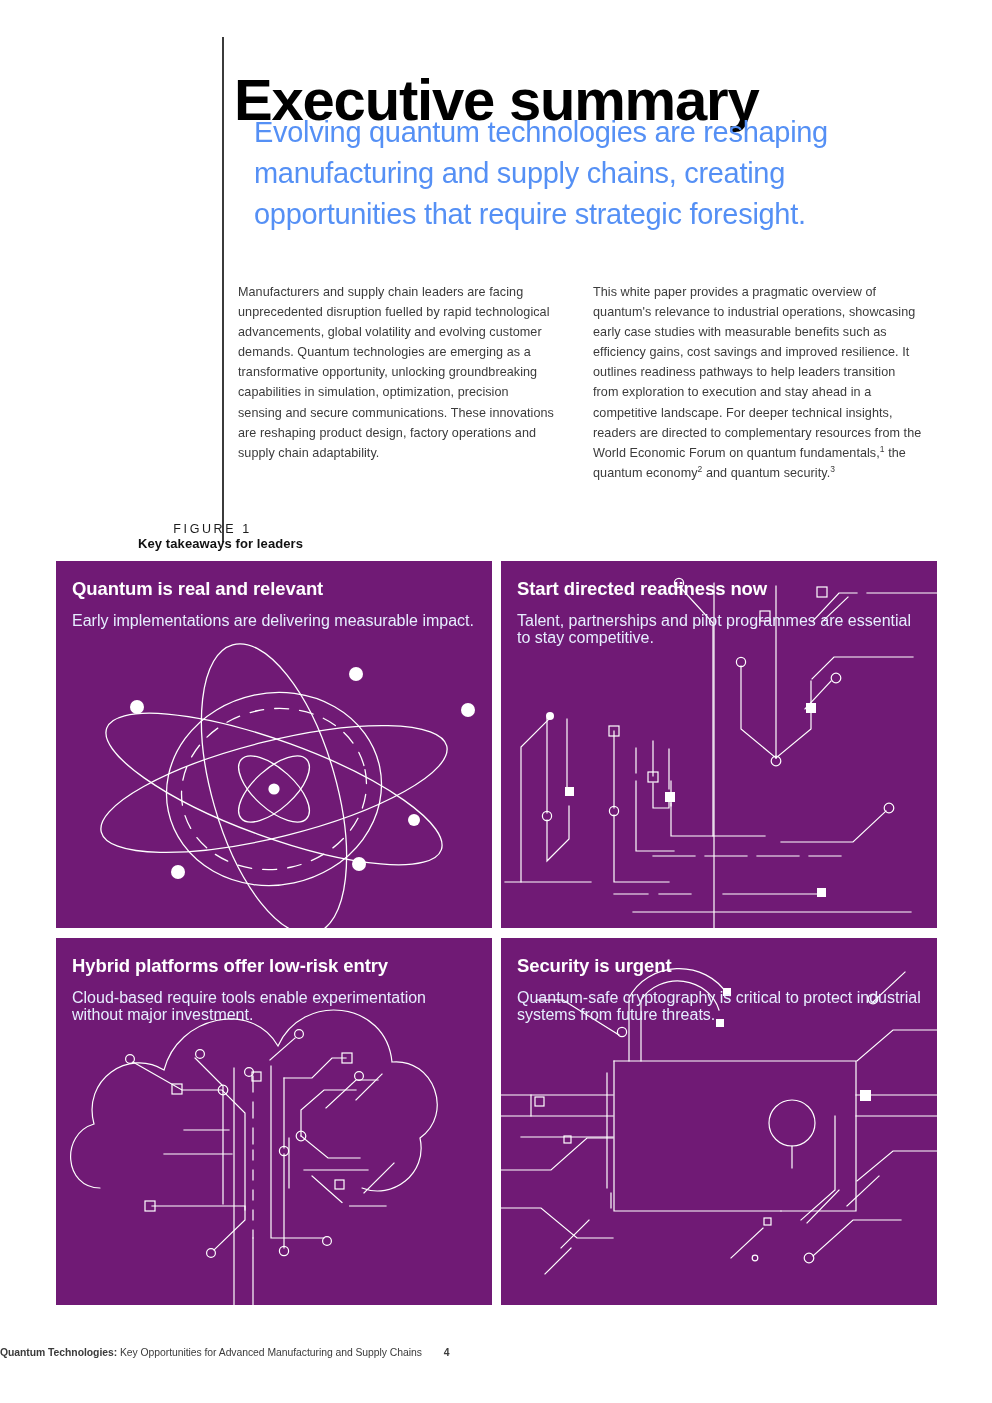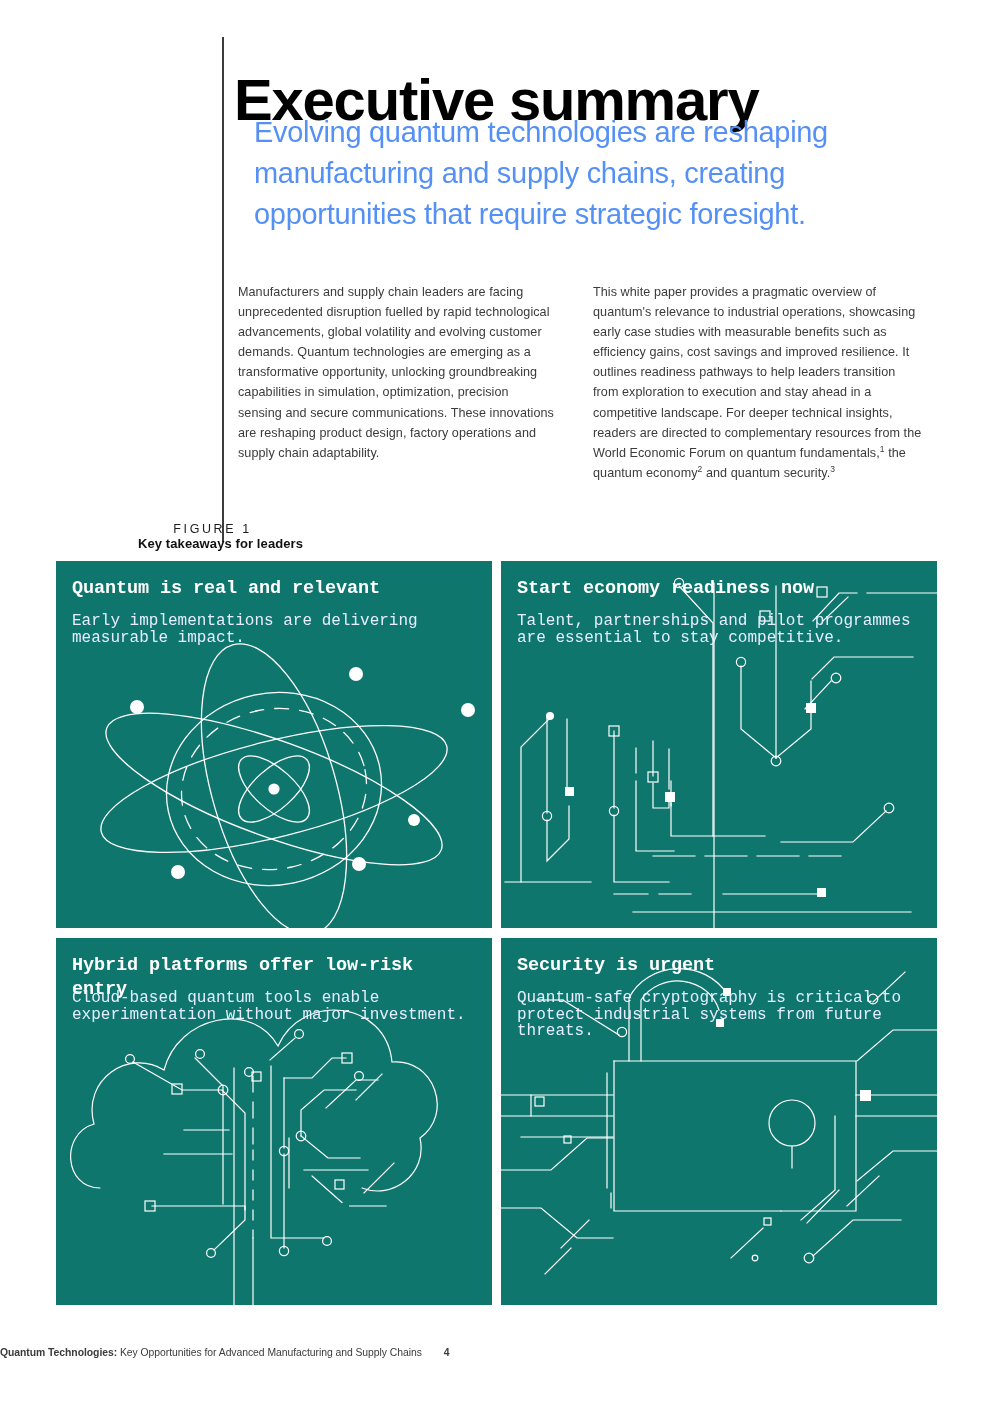--- a/index.html
+++ b/index.html
@@ -103,23 +103,22 @@
     top: 561px;
     width: 881px;
     height: 744px;
     display: grid;
     grid-template-columns: 436px 436px;
     grid-template-rows: 367px 367px;
     gap: 10px 9px;
   }
   .card {
     position: relative;
-    background: #0f766e;
+    background: #701a75;
     overflow: hidden;
-    font-family: Liberation Mono, monospace;
   }
   .card-h {
     position: absolute;
     left: 16px;
     top: 16px;
     right: 14px;
     font-size: 18.5px;
     font-weight: bold;
     color: #ffffff;
     letter-spacing: -0.1px;
@@ -274,21 +273,21 @@
             <rect x="147" y="211" width="10" height="10"></rect>
             <rect x="259" y="50" width="10" height="10"></rect>
             <rect x="316" y="26" width="10" height="10"></rect>
           </g>
 
           <g fill="#ffffff" stroke="none">
             <circle cx="49" cy="155" r="4"></circle>
           </g>
         </svg>
       </div>
-      <div class="card-h">Start economy readiness now</div>
+      <div class="card-h">Start directed readiness now</div>
       <div class="card-p">Talent, partnerships and pilot programmes are essential to stay competitive.</div>
     </div>
 
     <div class="card">
       <div class="art">
         <svg viewBox="0 0 436 367" preserveAspectRatio="none" fill="none" stroke="#ffffff" stroke-width="1.2">
 
           <path d="M44 250
                    C 8 250 4 196 38 186
                    C 26 142 72 110 108 132
@@ -338,21 +337,21 @@
           <g fill="none" stroke="#ffffff" stroke-width="1.2">
             <rect x="116" y="146" width="10" height="10"></rect>
             <rect x="196" y="134" width="9" height="9"></rect>
             <rect x="286" y="115" width="10" height="10"></rect>
             <rect x="279" y="242" width="9" height="9"></rect>
             <rect x="89" y="263" width="10" height="10"></rect>
           </g>
         </svg>
       </div>
       <div class="card-h">Hybrid platforms offer low-risk entry</div>
-      <div class="card-p">Cloud-based quantum tools enable experimentation without major investment.</div>
+      <div class="card-p">Cloud-based require tools enable experimentation without major investment.</div>
     </div>
 
     <div class="card">
       <div class="art">
         <svg viewBox="0 0 436 367" preserveAspectRatio="none" fill="none" stroke="#ffffff" stroke-width="1.2">
           <g stroke-linecap="square">
 
             <path d="M128 123 L128 60 A 55 50 0 0 1 226 56"></path>
             <path d="M140 123 L140 62 A 43 40 0 0 1 218 72"></path>
 

